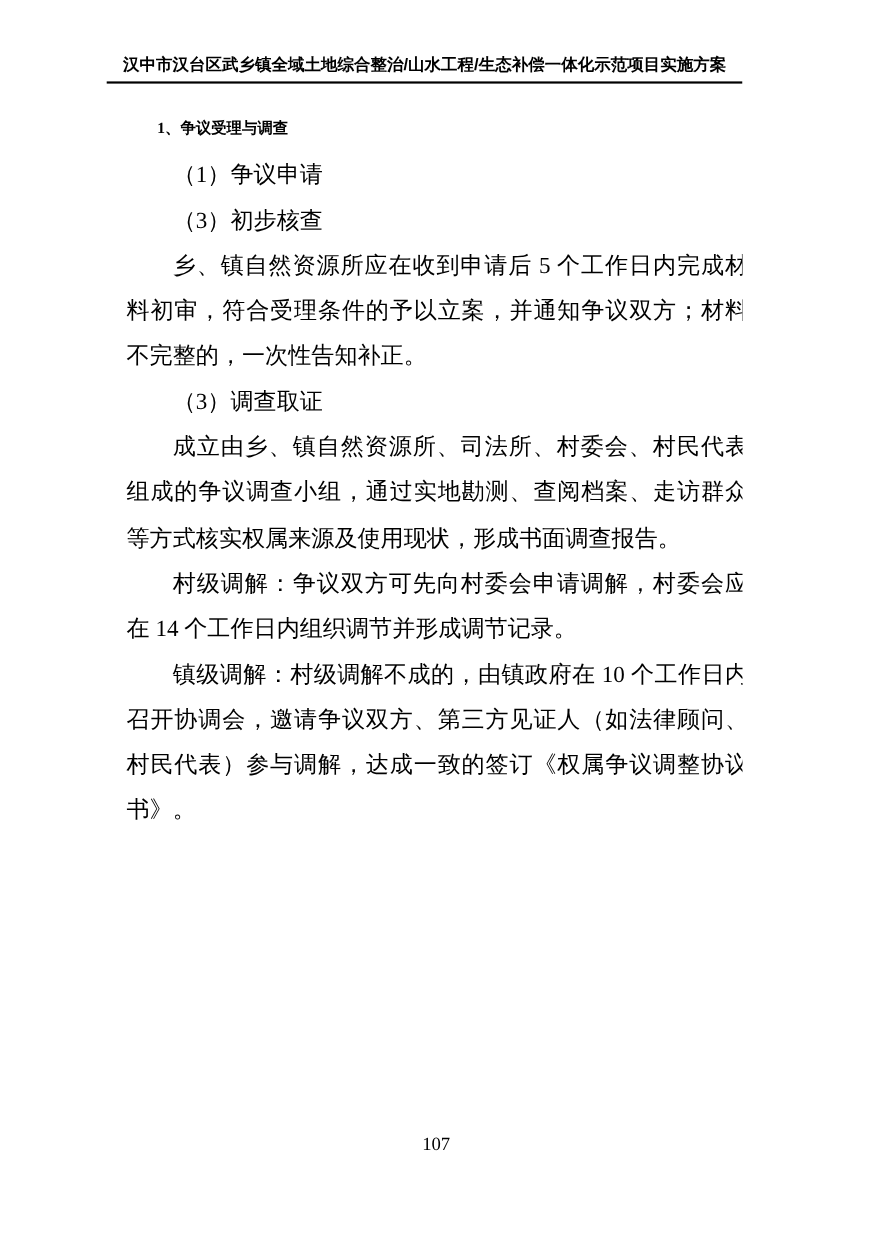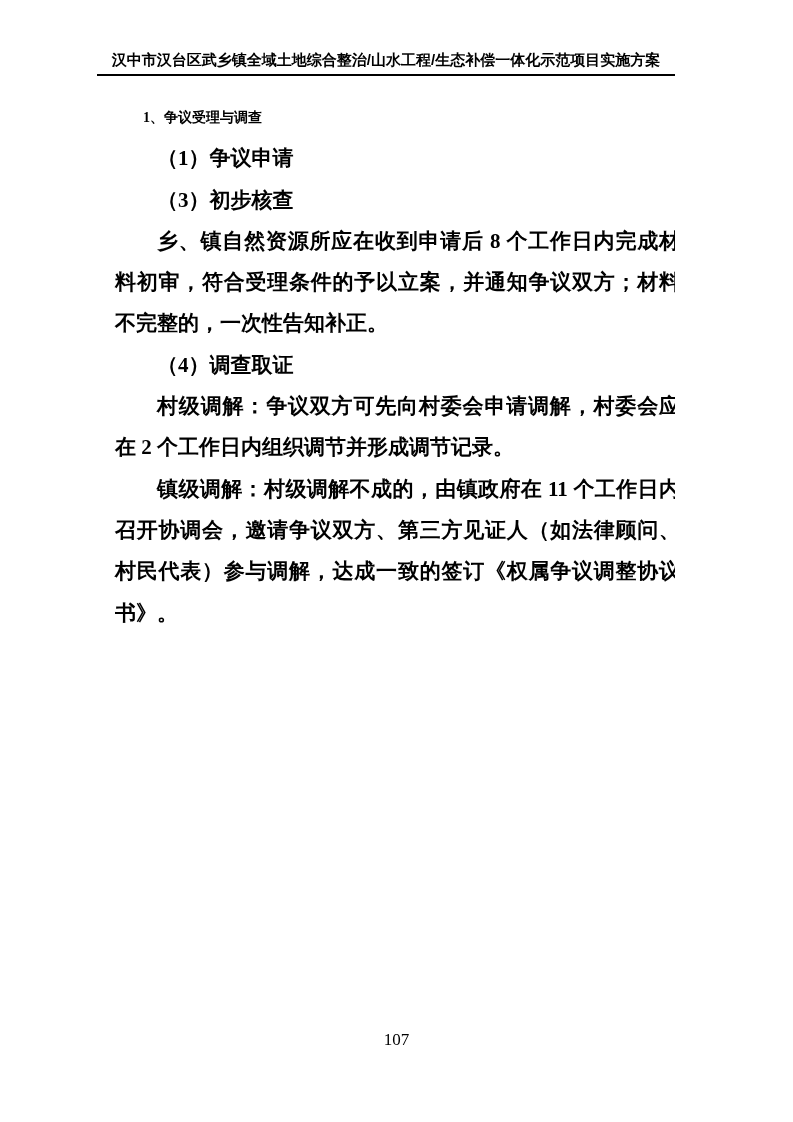--- a/index.html
+++ b/index.html
@@ -43,21 +43,20 @@
     font-size: 21px;
     line-height: 41.3px;
     text-align: justify;
     text-justify: inter-ideograph;
   }
   .doc-body p {
     margin: 0;
     padding: 0;
     text-indent: 2em;
     word-break: break-all;
-    font-weight: bold;
   }
   .doc-body p.h1 {
     font-weight: bold;
     font-size: 14px;
   }
   .doc-body p.sub {
     text-align: left;
   }
   .footer {
     position: absolute;
@@ -76,23 +75,24 @@
 
   <div class="header">
     <div class="header-title">汉中市汉台区武乡镇全域土地综合整治/山水工程/生态补偿一体化示范项目实施方案</div>
     <div class="header-rule"></div>
   </div>
 
   <div class="doc-body">
     <p class="h1">1、争议受理与调查</p>
     <p class="sub">（1）争议申请</p>
     <p class="sub">（3）初步核查</p>
-    <p class="para">乡、镇自然资源所应在收到申请后 8 个工作日内完成材料初审，符合受理条件的予以立案，并通知争议双方；材料不完整的，一次性告知补正。</p>
-    <p class="sub">（4）调查取证</p>
-    <p class="para">村级调解：争议双方可先向村委会申请调解，村委会应在 2 个工作日内组织调节并形成调节记录。</p>
-    <p class="para">镇级调解：村级调解不成的，由镇政府在 11 个工作日内召开协调会，邀请争议双方、第三方见证人（如法律顾问、村民代表）参与调解，达成一致的签订《权属争议调整协议书》。</p>
+    <p class="para">乡、镇自然资源所应在收到申请后 5 个工作日内完成材料初审，符合受理条件的予以立案，并通知争议双方；材料不完整的，一次性告知补正。</p>
+    <p class="sub">（3）调查取证</p>
+    <p class="para">成立由乡、镇自然资源所、司法所、村委会、村民代表组成的争议调查小组，通过实地勘测、查阅档案、走访群众等方式核实权属来源及使用现状，形成书面调查报告。</p>
+    <p class="para">村级调解：争议双方可先向村委会申请调解，村委会应在 14 个工作日内组织调节并形成调节记录。</p>
+    <p class="para">镇级调解：村级调解不成的，由镇政府在 10 个工作日内召开协调会，邀请争议双方、第三方见证人（如法律顾问、村民代表）参与调解，达成一致的签订《权属争议调整协议书》。</p>
   </div>
 
   <div class="footer">
     <span>107</span>
   </div>
 
 </div>
 
 </body></html>

